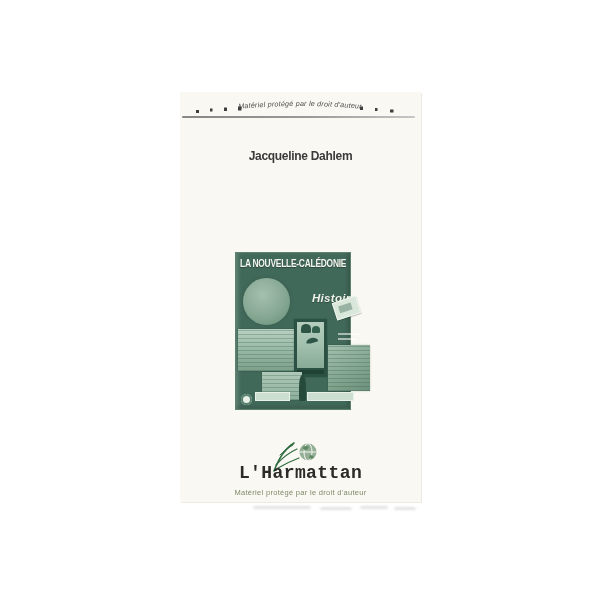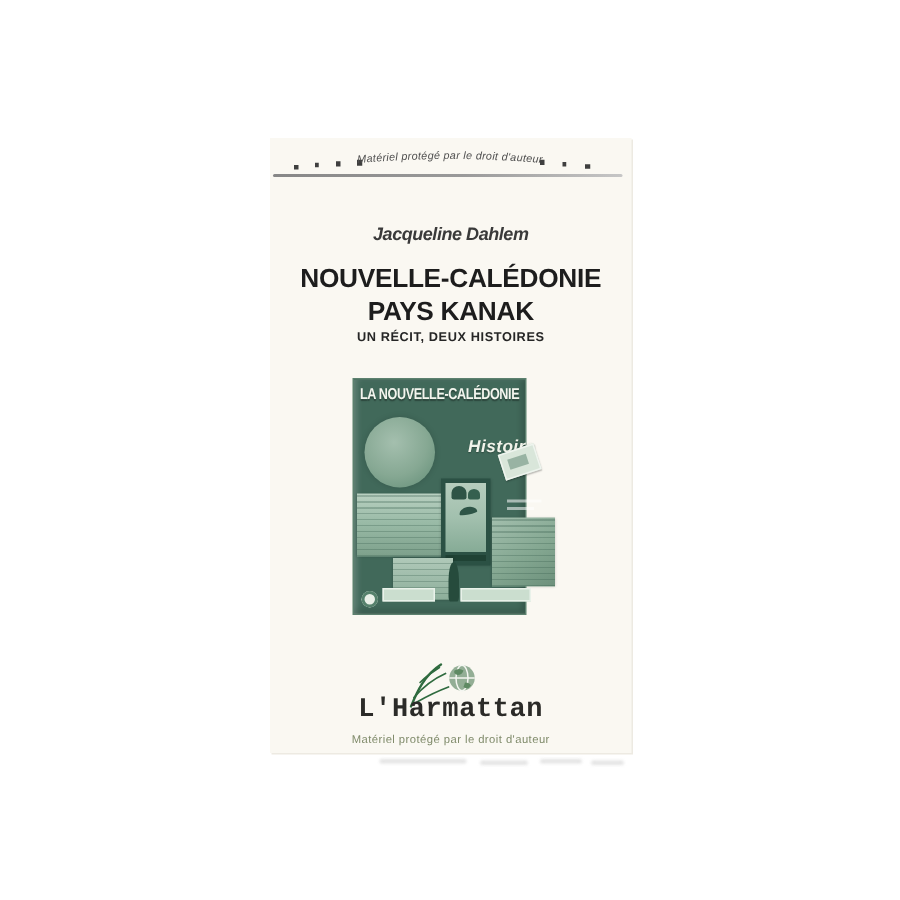--- a/index.html
+++ b/index.html
@@ -5,21 +5,21 @@
   html,body{margin:0;padding:0;background:#ffffff;}
   .stage{position:relative;width:600px;height:600px;background:#ffffff;overflow:hidden;
          font-family:"Liberation Sans",sans-serif;}
   
   .page{position:absolute;left:180px;top:92px;width:241px;height:410px;
         background:#faf8f2;box-shadow:1px 1px 0 #edeae2;}
   .wm-svg{position:absolute;left:10px;top:3px;width:220px;height:22px;}
   .divider{position:absolute;left:2px;top:24px;width:233px;height:2px;border-radius:1px;
            background:linear-gradient(to right,#878787,#9a9a9a 55%,#c6c6c6);}
   .author{position:absolute;left:0;right:0;top:57px;text-align:center;
-          font-size:12px;font-weight:bold;color:#3a3a3a;letter-spacing:-.3px;font-style:italic;}
+          font-size:12px;font-weight:bold;color:#3a3a3a;letter-spacing:-.3px;}
   .title{position:absolute;left:0;right:0;top:82px;text-align:center;
          font-size:17.5px;line-height:22px;font-weight:bold;color:#1d1d1d;letter-spacing:-.2px;}
   .subtitle{position:absolute;left:0;right:0;top:127px;text-align:center;
             font-size:8.5px;font-weight:bold;color:#262626;letter-spacing:.4px;}
   
   .cover{position:absolute;left:56px;top:161px;width:114px;height:156px;
          background:#41695a;
          box-shadow:inset 3px 0 5px -2px rgba(255,255,255,.25), inset -2px -2px 4px rgba(0,0,0,.18), 0 0 0 1px #5c816f;}
   .cover-title{position:absolute;left:4px;top:4px;width:160px;
                font-size:10.5px;font-weight:bold;color:#f3f5ee;letter-spacing:-.3px;white-space:nowrap;
@@ -94,26 +94,21 @@
       </g>
       <text font-size="7.2" font-style="italic" fill="#4f4f4f" letter-spacing="0.2">
         <textPath href="#wmcurve" startOffset="50%" text-anchor="middle">Matériel protégé par le droit d'auteur</textPath>
       </text>
     </svg>
 
     <div class="divider"></div>
 
     <div class="author">Jacqueline Dahlem</div>
 
-    <div class="title">
-      <div>NOUVELLE-CALÉDONIE</div>
-      <div>PAYS KANAK</div>
-    </div>
 
-    <div class="subtitle">UN RÉCIT, DEUX HISTOIRES</div>
 
     <div class="cover">
       <div class="cover-title">LA NOUVELLE-CALÉDONIE</div>
       <div class="cover-globe"></div>
       <div class="cover-heading">Histoire</div>
       <div class="stamp">
           <i></i>
         </div>
       <div class="tiny-line" style="left:102px;top:80px;"></div>
       <div class="tiny-line" style="left:102px;top:85px;width:18px;"></div>

